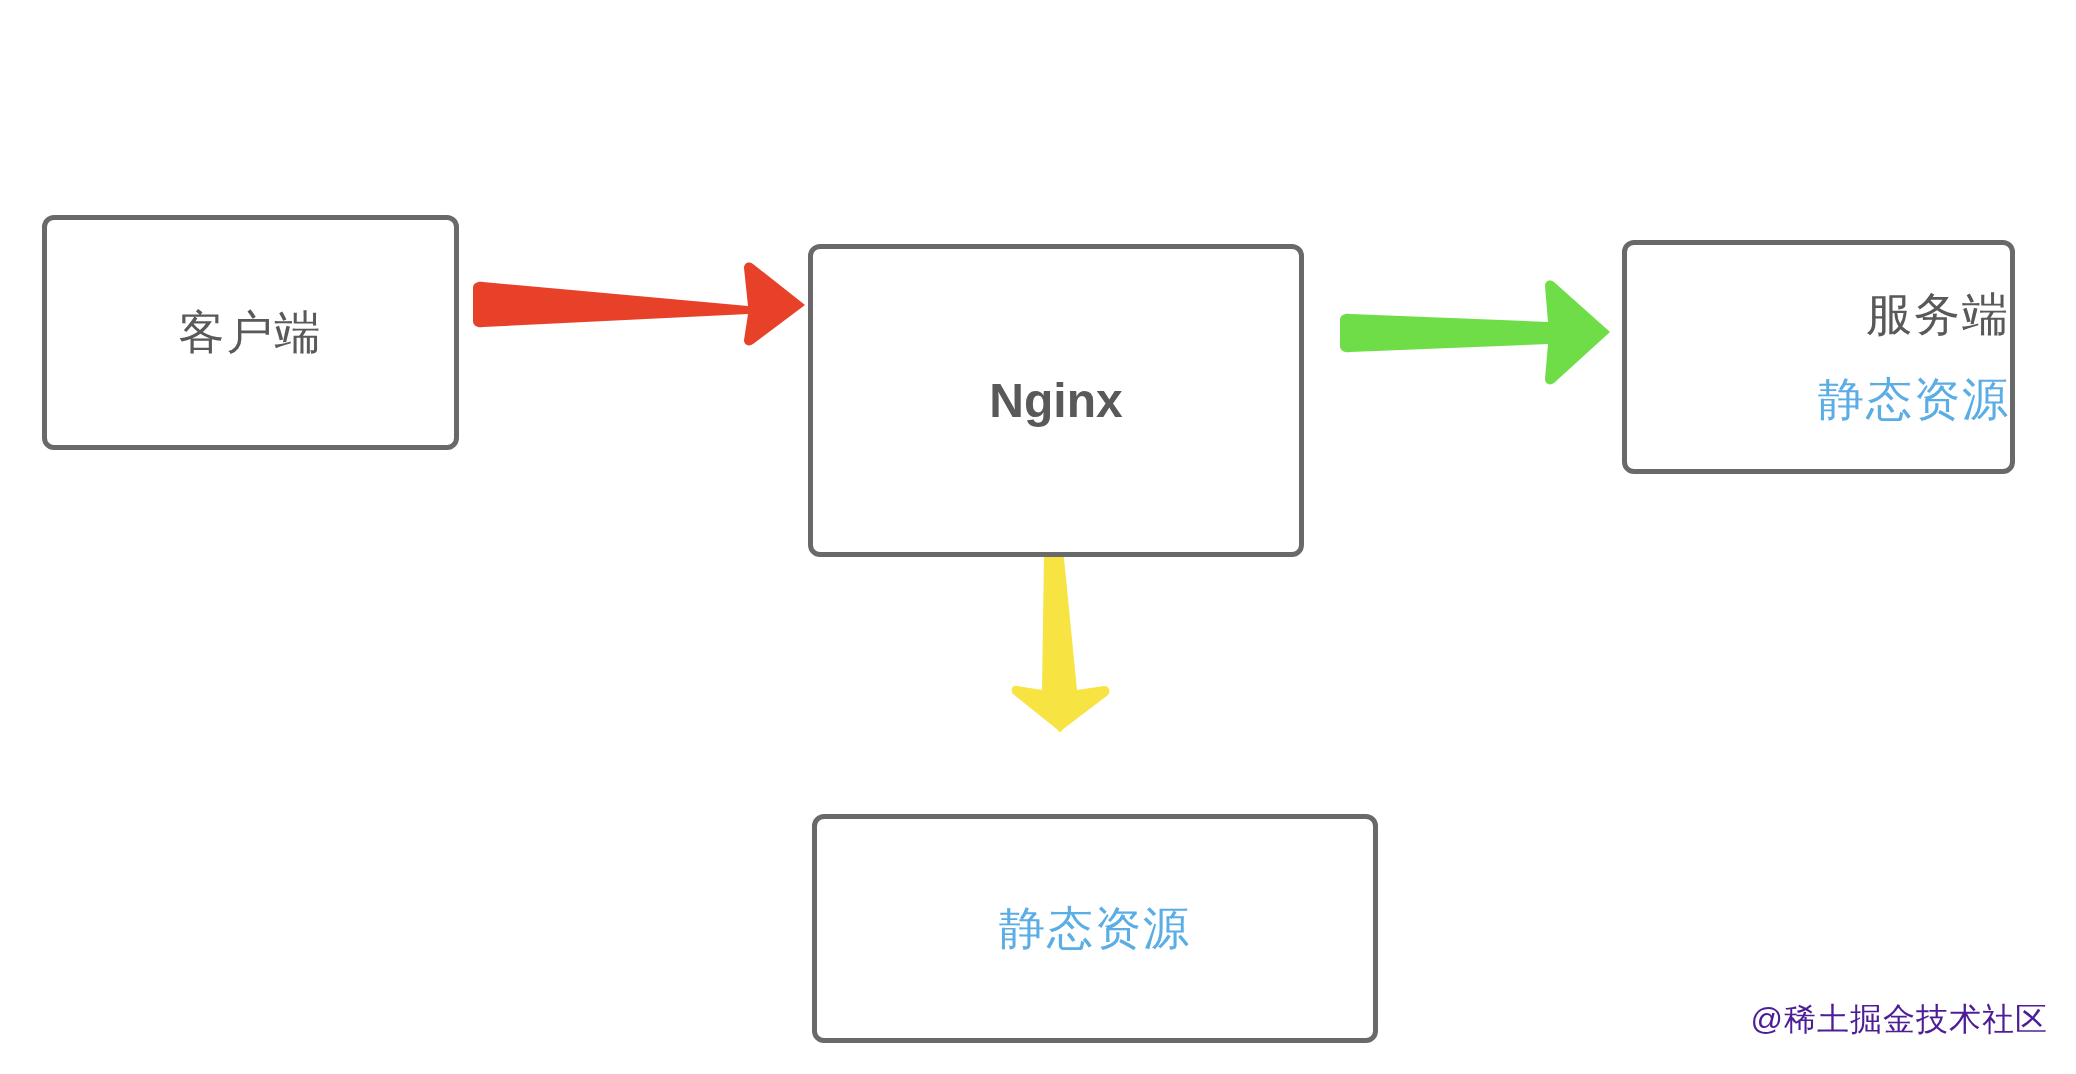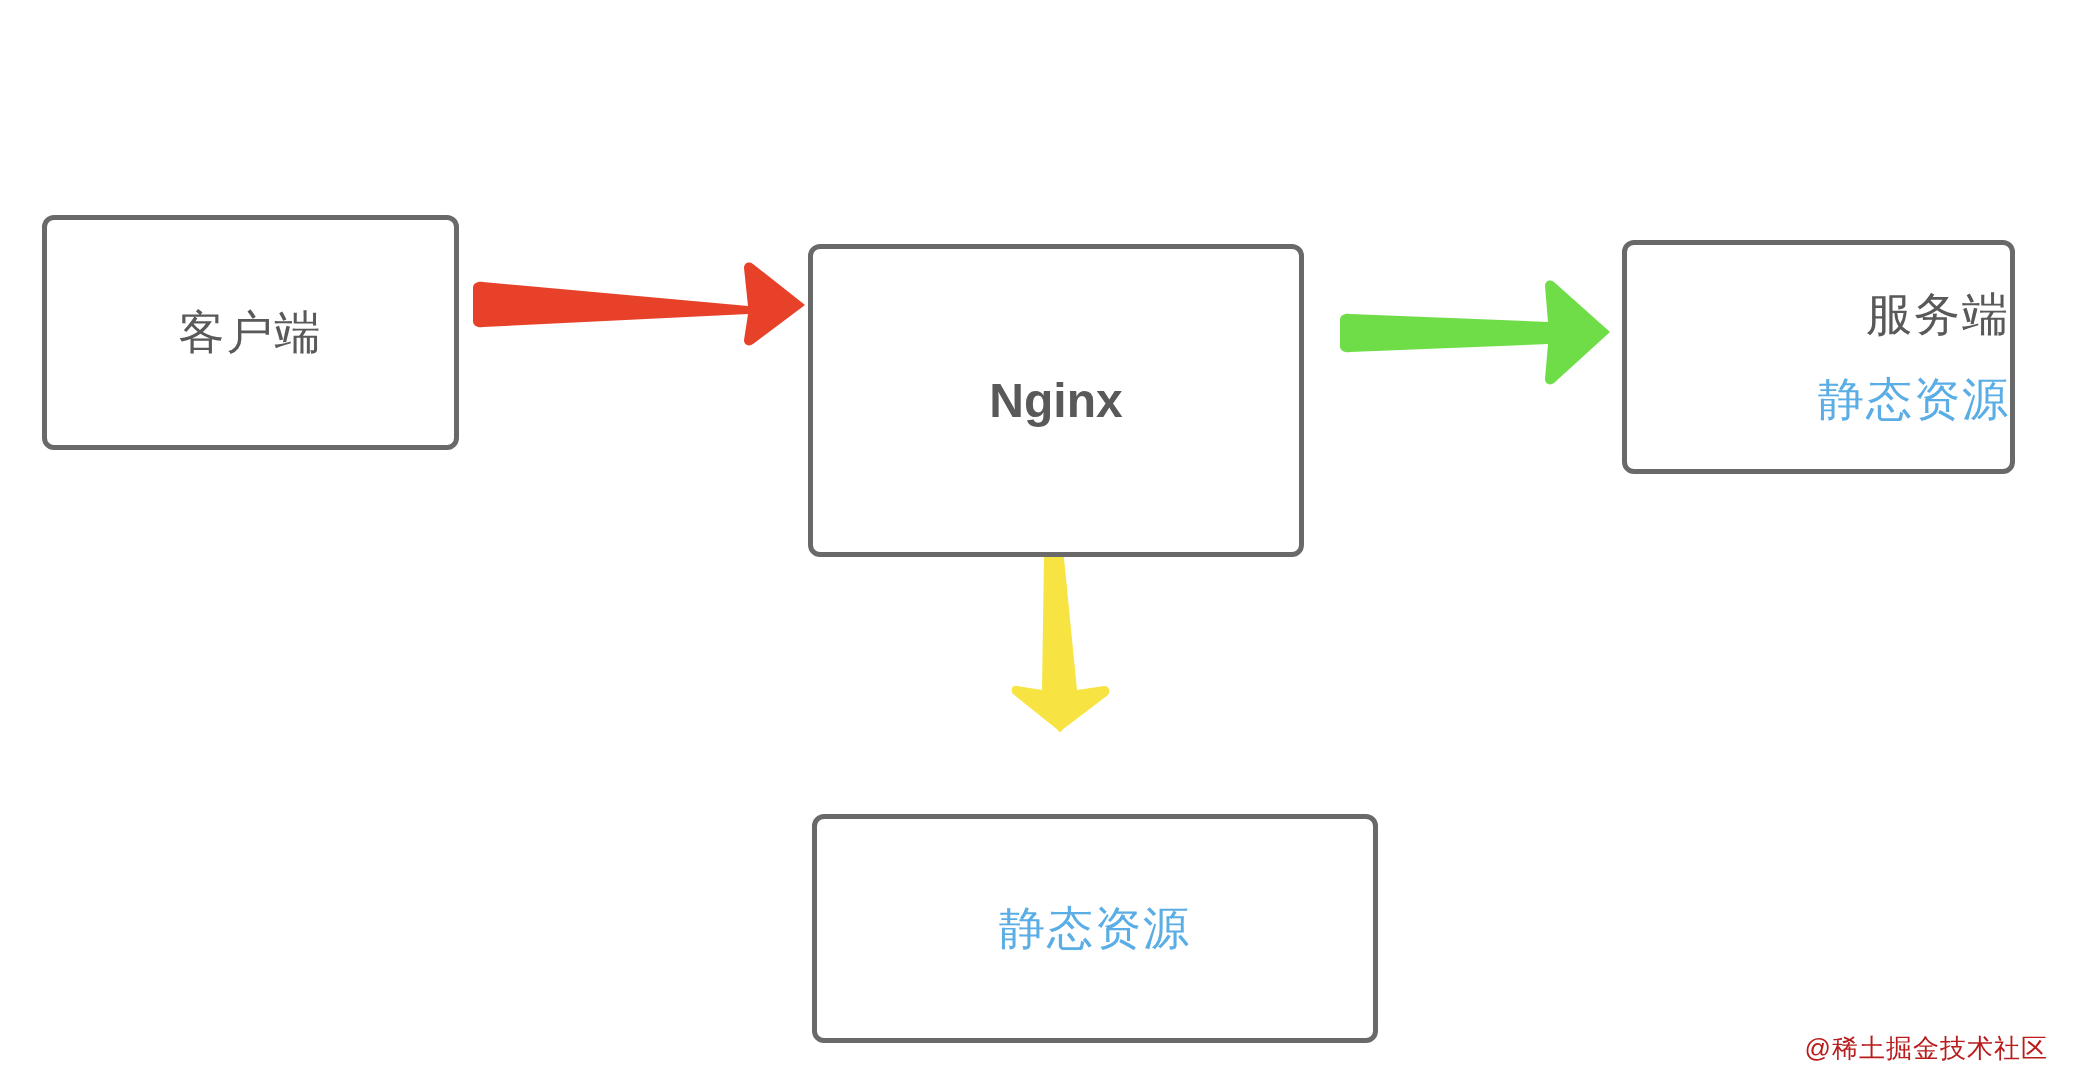--- a/index.html
+++ b/index.html
@@ -60,23 +60,23 @@
     position: absolute;
     left: 0;
     top: 0;
     width: 2076px;
     height: 1074px;
     pointer-events: none;
   }
   .watermark {
     position: absolute;
     right: 28px;
-    bottom: 8px;
-    color: #b91c1c;
-    font-size: 26px;
+    bottom: 32px;
+    color: #4c1d95;
+    font-size: 32px;
     letter-spacing: 1px;
     white-space: nowrap;
   }
 </style>
 </head>
 <body>
 
 <div id="canvas">
 
   <svg class="arrow-layer" viewBox="0 0 2076 1074" width="2076" height="1074" xmlns="http://www.w3.org/2000/svg">

